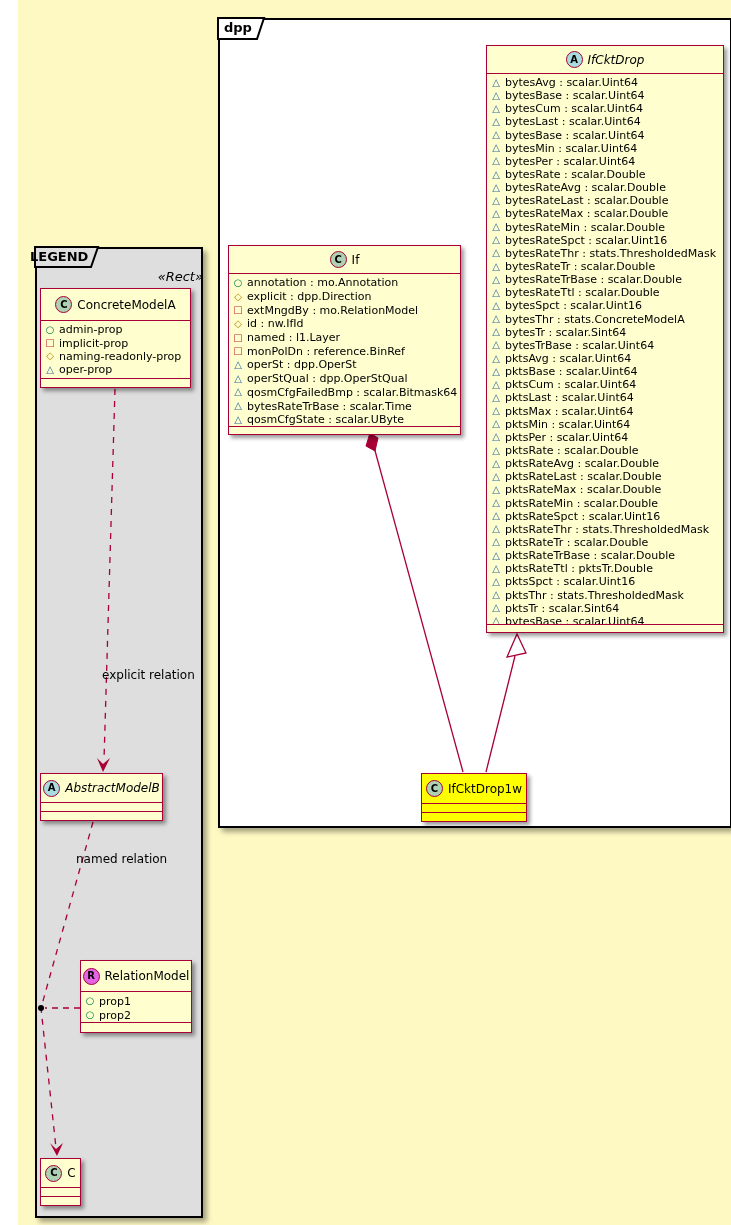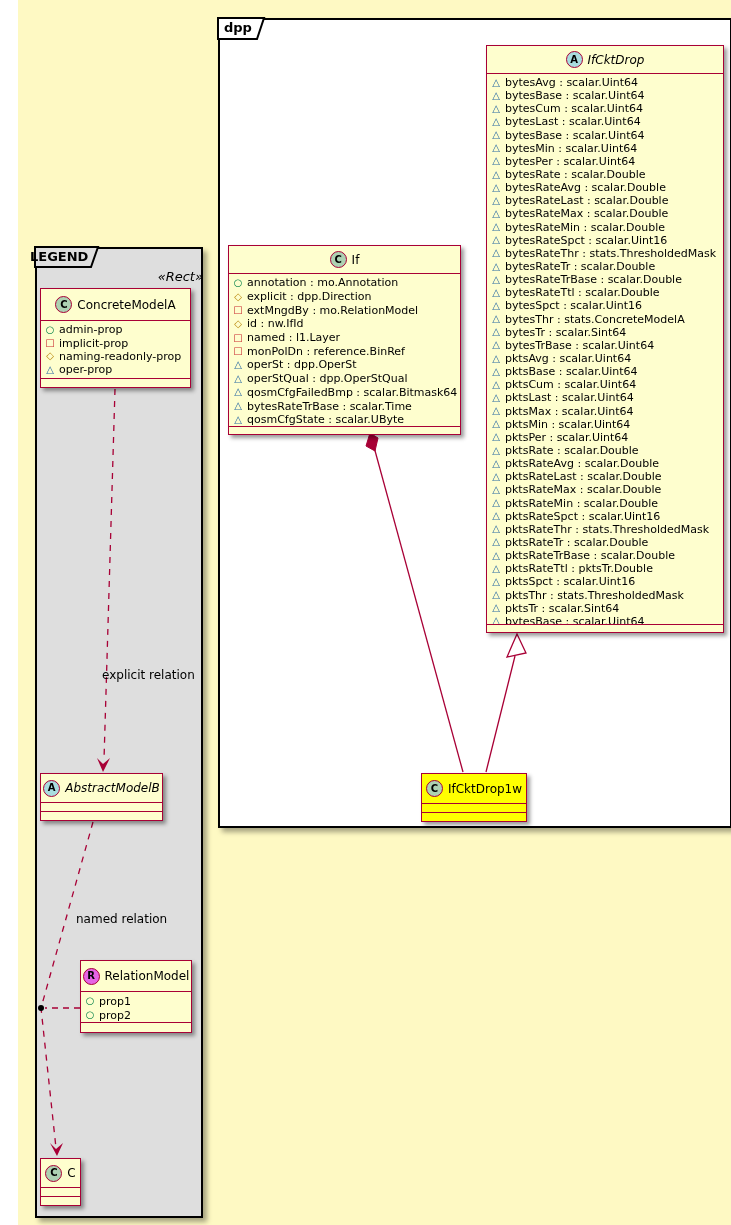--- a/index.html
+++ b/index.html
@@ -66,21 +66,21 @@
   #cls-relation{left:62px;top:960px;width:112px;height:73px;}
   #cls-relation .class-title{height:30px;}
   #cls-relation .attr-row{height:14px;}
   #cls-relation .compartment-empty{flex:0 0 9px;}
 
   #cls-c{left:22px;top:1158px;width:41px;height:48px;}
   #cls-c .compartment-empty{flex:0 0 8px;}
 
   .edge-label{position:absolute;z-index:4;font-size:12px;}
   #lbl-explicit{left:84px;top:668px;}
-  #lbl-named{left:58px;top:912px;}
+  #lbl-named{left:58px;top:852px;}
 </style>
 </head>
 <body>
 
 <div id="page">
 
   <div class="pkg-frame" id="dpp-frame"></div>
   <div class="pkg-frame" id="legend-frame"></div>
 
   <svg id="connectors" width="731" height="1225">

